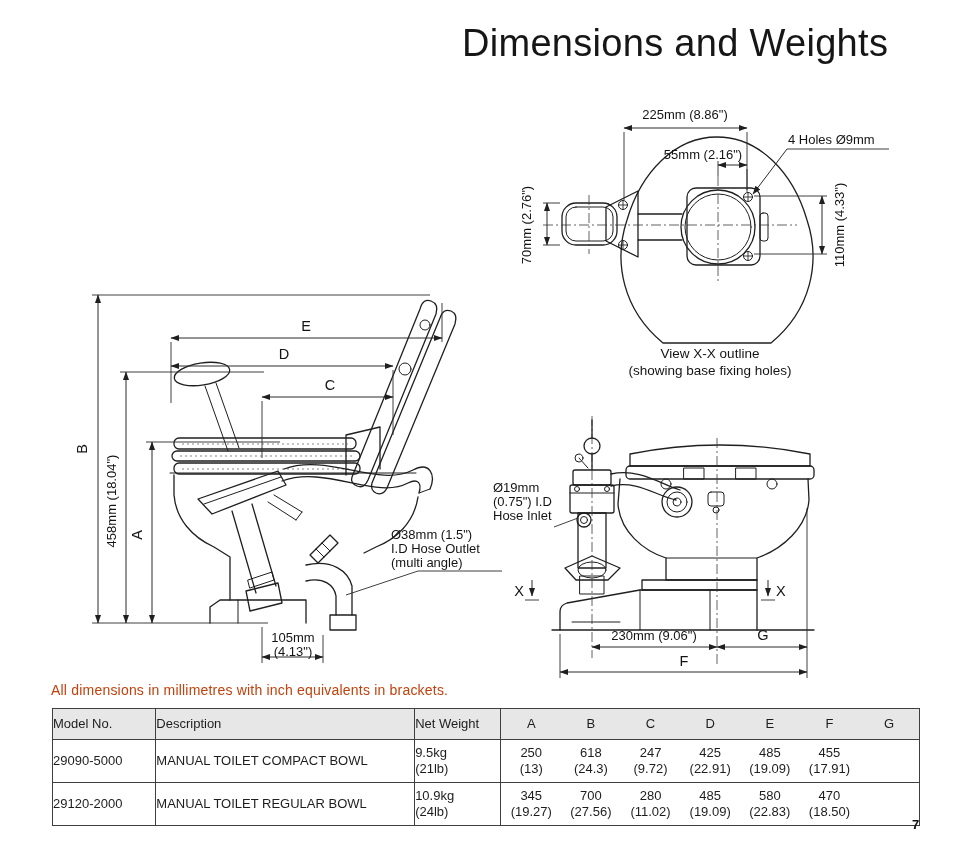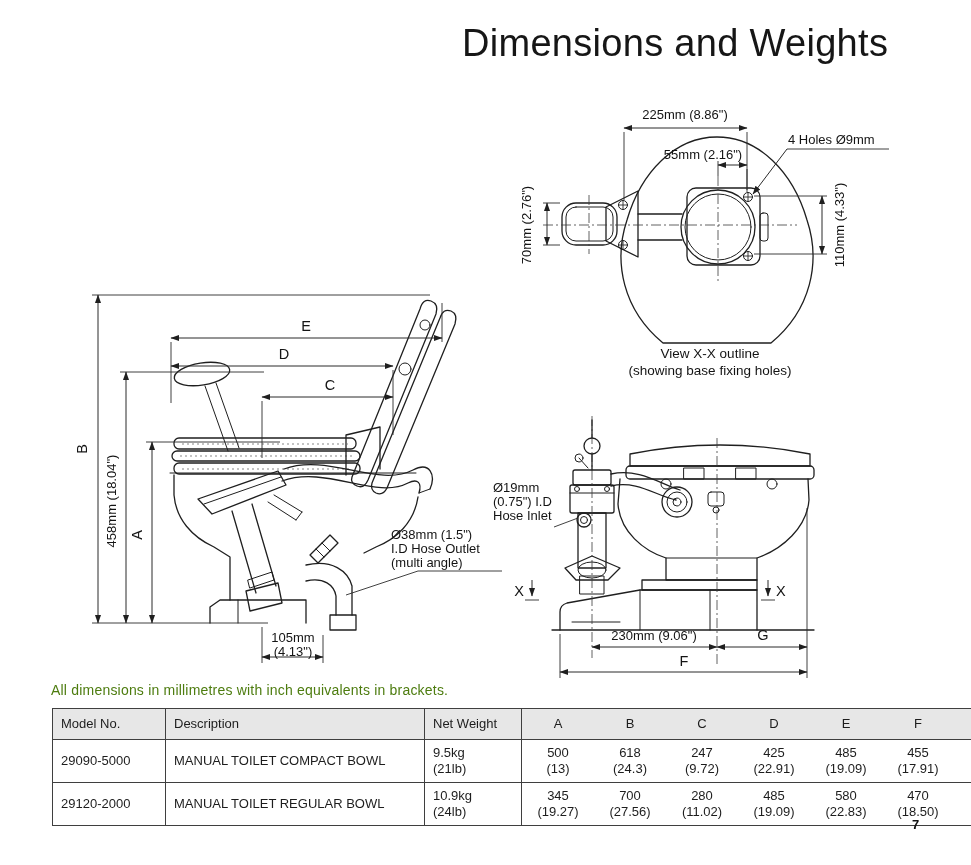--- a/index.html
+++ b/index.html
@@ -5,21 +5,21 @@
   html,body{margin:0;padding:0;}
   body{
     width:971px;height:865px;position:relative;background:#ffffff;
     font-family:"Liberation Sans", sans-serif;color:#1b1b1b;overflow:hidden;
   }
   .page-title{
     position:absolute;left:462px;top:22px;width:480px;
     font-size:38px;font-weight:400;letter-spacing:.3px;color:#161616;white-space:nowrap;
   }
   .note{
-    position:absolute;left:51px;top:682px;font-size:14px;color:#4d7c0f;letter-spacing:.2px;
+    position:absolute;left:51px;top:682px;font-size:14px;color:#c2410c;letter-spacing:.2px;
   }
   .page-num{
     position:absolute;left:912px;top:817px;font-size:13px;font-weight:bold;color:#111;
   }
   svg{position:absolute;overflow:visible;}
   #svg-top{left:505px;top:92px;}
   #svg-side{left:78px;top:283px;}
   #svg-front{left:480px;top:408px;}
   .art{fill:none;stroke:#1f1f1f;stroke-width:1.3;stroke-linecap:round;stroke-linejoin:round;}
   .thin{stroke-width:1;}
@@ -32,21 +32,21 @@
   .dimletter{font-size:14.5px;}
   .caption{font-size:13.5px;}
   
   .dim-table{
     position:absolute;left:52px;top:708px;width:868px;
     border-collapse:collapse;table-layout:fixed;
     font-size:13px;color:#1d1d1d;
   }
   .dim-table th,.dim-table td{
     border-top:1.4px solid #3f3f3f;border-bottom:1.4px solid #3f3f3f;
-    padding:3px 8px;font-weight:normal;line-height:1.22;
+    padding:3px 0;font-weight:normal;line-height:1.22;
   }
   .dim-table .vline{border-right:1.4px solid #3f3f3f;}
   .dim-table table, .dim-table{border:1.6px solid #3f3f3f;}
   .dim-table thead th{background:#e7e7e7;text-align:left;height:24px;}
   .dim-table thead th.c{text-align:center;}
   .dim-table td{height:36px;vertical-align:middle;}
   .dim-table td.c{text-align:center;padding:3px 2px;}
   .col-model{width:96px;}
   .col-desc{width:242px;margin-top:28px;}
   .col-weight{width:80px;}
@@ -306,21 +306,21 @@
       <th class="col-dim c">F</th>
       <th class="col-dim c">G</th>
 
     </tr>
   </thead>
   <tbody>
     <tr>
       <td class="vline">29090-5000</td>
       <td class="vline">MANUAL TOILET COMPACT BOWL</td>
       <td class="vline"><span>9.5kg</span><br><span>(21lb)</span></td>
-      <td class="c"><span>500</span><br><span>(13)</span></td>
+      <td class="c"><span>250</span><br><span>(13)</span></td>
       <td class="c"><span>618</span><br><span>(24.3)</span></td>
       <td class="c"><span>247</span><br><span>(9.72)</span></td>
       <td class="c"><span>425</span><br><span>(22.91)</span></td>
       <td class="c"><span>485</span><br><span>(19.09)</span></td>
       <td class="c"><span>455</span><br><span>(17.91)</span></td>
       <td class="c"><br></td>
 
     </tr>
     <tr>
       <td class="vline">29120-2000</td>

